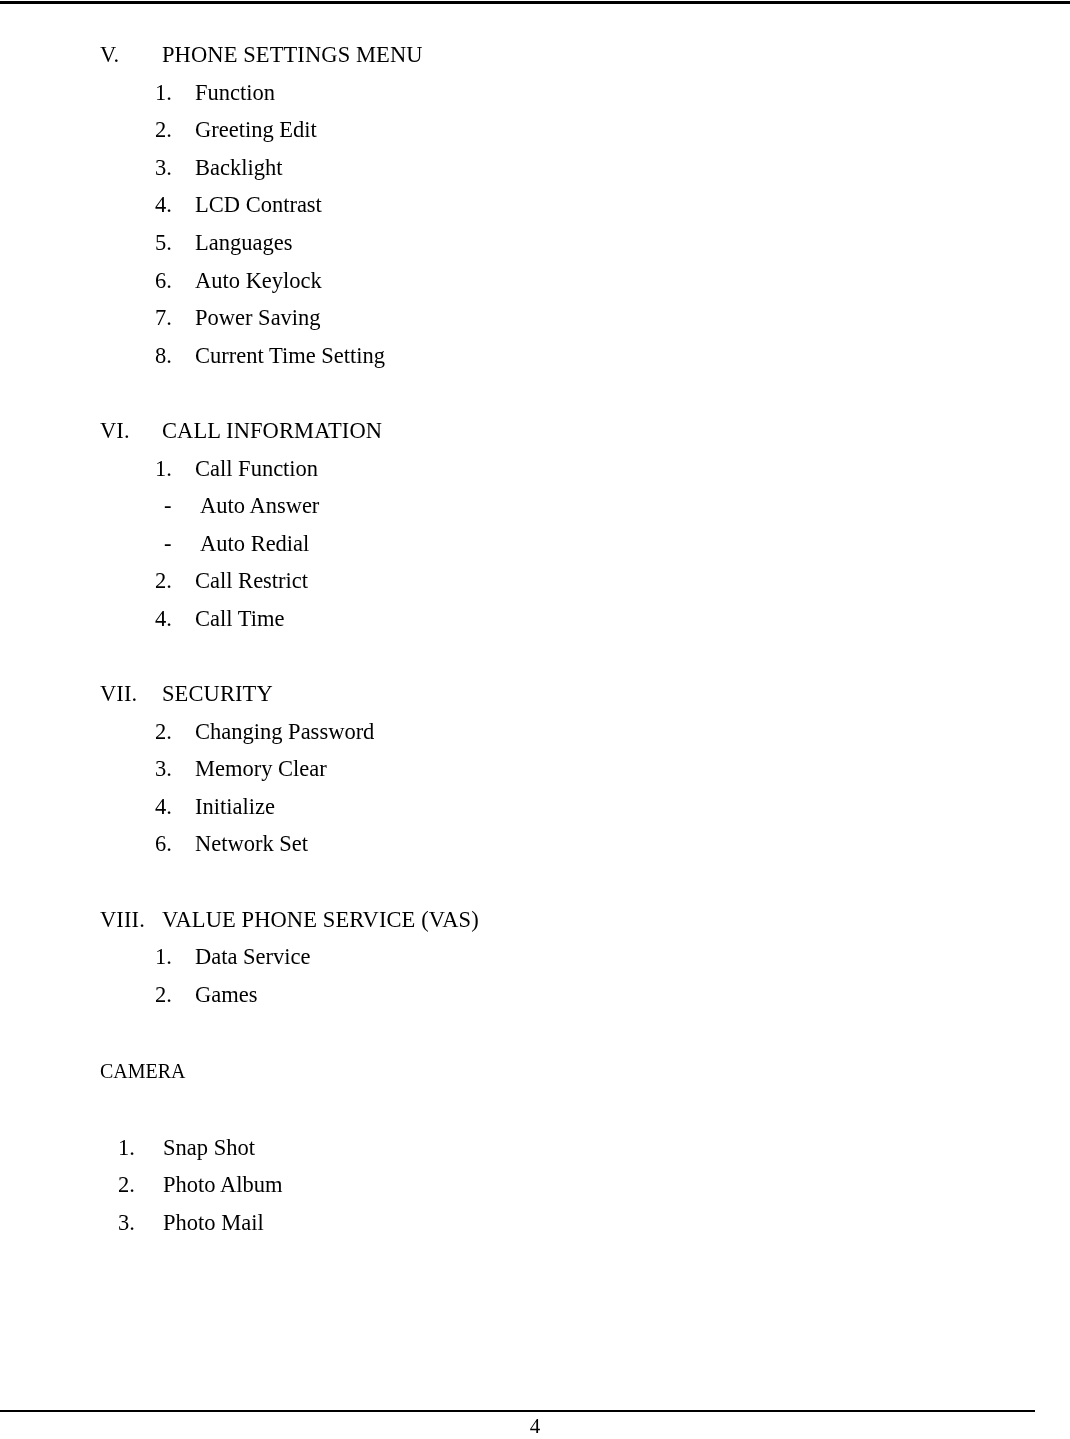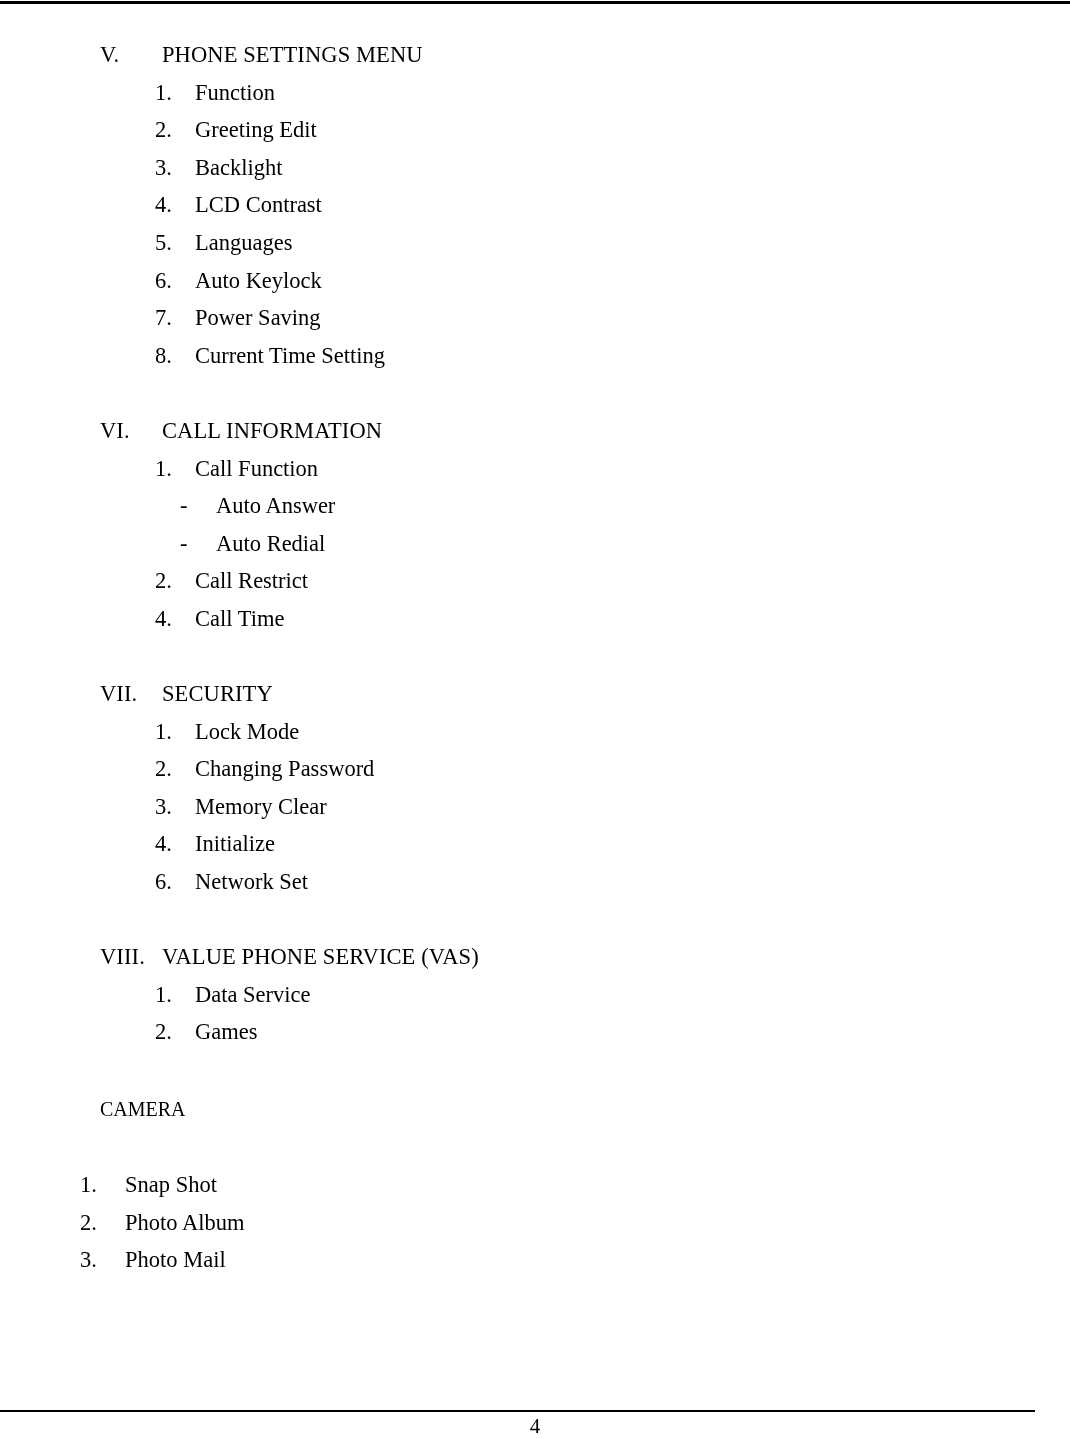--- a/index.html
+++ b/index.html
@@ -76,21 +76,20 @@
     vertical-align: baseline;
   }
   .item .label {
     display: inline-block;
     vertical-align: baseline;
   }
 
   
   .subitem {
     padding-left: 164px;
-    margin-left: 16px;
   }
   .subitem .dash {
     display: inline-block;
     width: 36px;
     vertical-align: baseline;
   }
   .subitem .label {
     display: inline-block;
     vertical-align: baseline;
   }
@@ -98,21 +97,21 @@
   
   .big-heading {
     padding-left: 100px;
     font-size: 20px;
     height: 40px;
     line-height: 40px;
   }
 
   
   .item.wide {
-    padding-left: 80px;
+    padding-left: 118px;
   }
   .item.wide .num {
     width: 45px;
   }
 
   
   .footer-rule {
     position: absolute;
     top: 1410px;
     left: 0;
@@ -188,23 +187,20 @@
     <div class="line item">
       <span class="num">4.</span><span class="label">Call Time</span>
     </div>
 
     <div class="spacer"></div>
 
     <div class="line section-heading">
       <span class="numeral">VII.</span><span class="title">SECURITY</span>
     </div>
     <div class="line item">
-      <span class="num">1.</span><span class="label">Lock Mode</span>
-    </div>
-    <div class="line item">
       <span class="num">2.</span><span class="label">Changing Password</span>
     </div>
     <div class="line item">
       <span class="num">3.</span><span class="label">Memory Clear</span>
     </div>
     <div class="line item">
       <span class="num">4.</span><span class="label">Initialize</span>
     </div>
     <div class="line item">
       <span class="num">6.</span><span class="label">Network Set</span>

